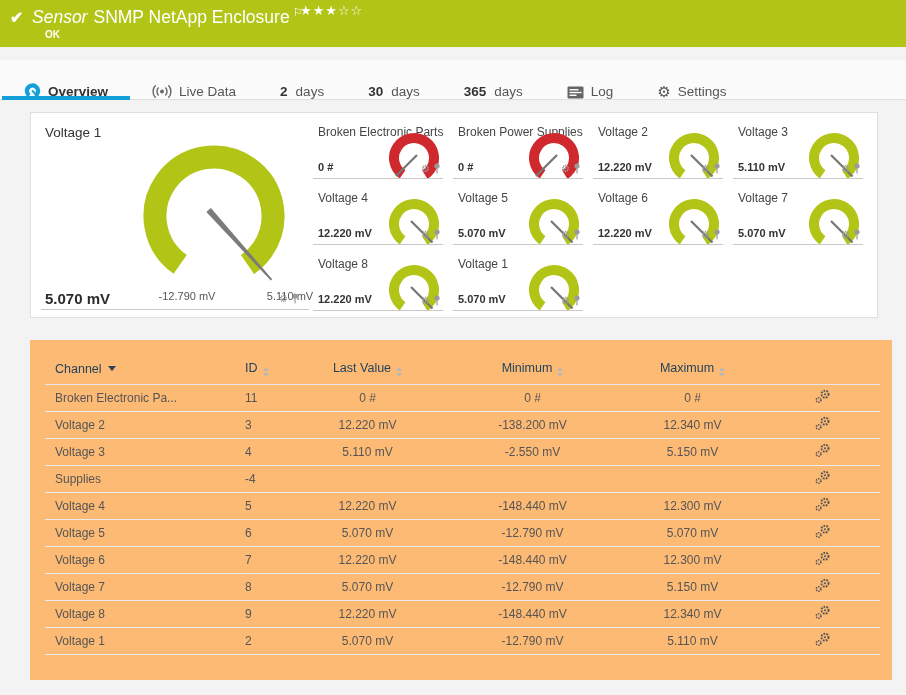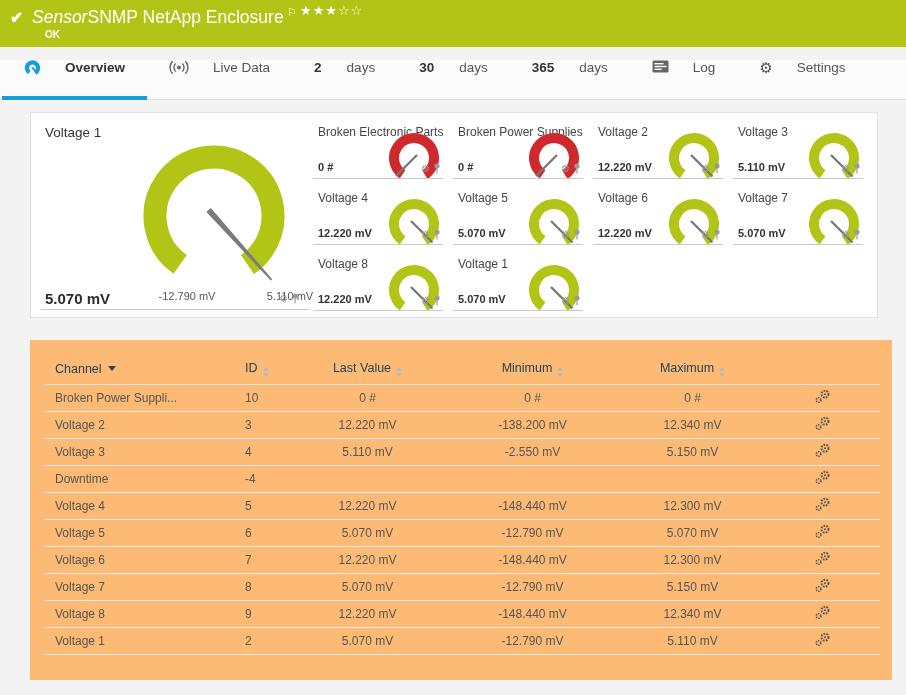--- a/index.html
+++ b/index.html
@@ -3,29 +3,29 @@
 <meta charset="utf-8">
 <style>
   * { margin:0; padding:0; box-sizing:border-box; }
   html,body { width:906px; height:695px; overflow:hidden;
     font-family:"Liberation Sans", sans-serif; background:#f3f3f3; color:#444; }
 
   
   .topbar { height:47px; background:#b2c516; position:relative; color:#fff; }
   .topbar .check { position:absolute; left:10px; top:8px; font-size:16px; font-weight:bold; }
   .topbar .titleline { position:absolute; left:32px; top:6px; font-size:17.5px; white-space:nowrap; }
-  .topbar .kind { font-style:italic; }
+  .topbar .kind { font-style:italic; margin-right:6px; }
   .topbar .flag { font-size:11px; vertical-align:super; margin-left:3px; }
   .topbar .stars { position:absolute; left:300px; top:3px; font-size:13px; letter-spacing:1px; }
   .topbar .statustext { position:absolute; left:45px; top:29px; font-size:10px; font-weight:bold; }
 
   
   .tabstrip { margin-top:13px; height:40px; background:#fbfbfb; border-bottom:1px solid #e0e0e0;
     display:flex; align-items:stretch; padding-left:2px; }
-  .tab { display:flex; align-items:flex-start; gap:24px; padding:0 22px; font-size:13.5px;
+  .tab { display:flex; align-items:flex-end; gap:7px; padding:0 22px; font-size:13.5px;
     color:#555; cursor:pointer; position:relative; }
   .tab .ticon { display:inline-flex; align-items:center; }
   .tab.active { color:#333; font-weight:bold; }
   .tab.active::after { content:""; position:absolute; left:0; right:0; bottom:-1px; height:4px; background:#149fd8; }
   .tab .tab-num { font-weight:bold; color:#333; margin-right:1px; }
   .tab .gearglyph { font-size:15px; color:#555; line-height:1; }
 
   
   .gauges-panel { margin:12px 28px 0 30px; height:206px; background:#fff;
     border:1px solid #dfdfdf; display:flex; position:relative; }
@@ -325,22 +325,22 @@
             </span></th>
         <th class="col-num col-max"><span>Maximum</span><span class="sort-both">
               <i class="up"></i>
               <i class="down"></i>
             </span></th>
         <th class="col-edit"></th>
       </tr>
     </thead>
     <tbody id="tbody">
         <tr>
-          <td class="col-channel">Broken Power Suppli...</td>
-          <td class="col-id">10</td>
+          <td class="col-channel">Broken Electronic Pa...</td>
+          <td class="col-id">11</td>
           <td class="col-num col-last">0 #</td>
           <td class="col-num col-min">0 #</td>
           <td class="col-num col-max">0 #</td>
           <td class="col-edit"><span class="edit-btn"><svg width="16" height="15" viewBox="0 0 16 15">
                 <circle cx="10" cy="5.2" r="3.5" fill="none" stroke="#555" stroke-width="2" stroke-dasharray="1.7 1.2"></circle>
                 <circle cx="10" cy="5.2" r="1" fill="#555"></circle>
                 <circle cx="3.6" cy="11" r="2.3" fill="none" stroke="#555" stroke-width="1.6" stroke-dasharray="1.3 1"></circle>
               </svg></span></td>
         </tr>
         <tr>
@@ -361,21 +361,21 @@
           <td class="col-num col-last">5.110 mV</td>
           <td class="col-num col-min">-2.550 mV</td>
           <td class="col-num col-max">5.150 mV</td>
           <td class="col-edit"><span class="edit-btn"><svg width="16" height="15" viewBox="0 0 16 15">
                 <circle cx="10" cy="5.2" r="3.5" fill="none" stroke="#555" stroke-width="2" stroke-dasharray="1.7 1.2"></circle>
                 <circle cx="10" cy="5.2" r="1" fill="#555"></circle>
                 <circle cx="3.6" cy="11" r="2.3" fill="none" stroke="#555" stroke-width="1.6" stroke-dasharray="1.3 1"></circle>
               </svg></span></td>
         </tr>
         <tr>
-          <td class="col-channel">Downtime</td>
+          <td class="col-channel">Supplies</td>
           <td class="col-id">-4</td>
           <td class="col-num col-last"></td>
           <td class="col-num col-min"></td>
           <td class="col-num col-max"></td>
           <td class="col-edit"><span class="edit-btn"><svg width="16" height="15" viewBox="0 0 16 15">
                 <circle cx="10" cy="5.2" r="3.5" fill="none" stroke="#555" stroke-width="2" stroke-dasharray="1.7 1.2"></circle>
                 <circle cx="10" cy="5.2" r="1" fill="#555"></circle>
                 <circle cx="3.6" cy="11" r="2.3" fill="none" stroke="#555" stroke-width="1.6" stroke-dasharray="1.3 1"></circle>
               </svg></span></td>
         </tr>

